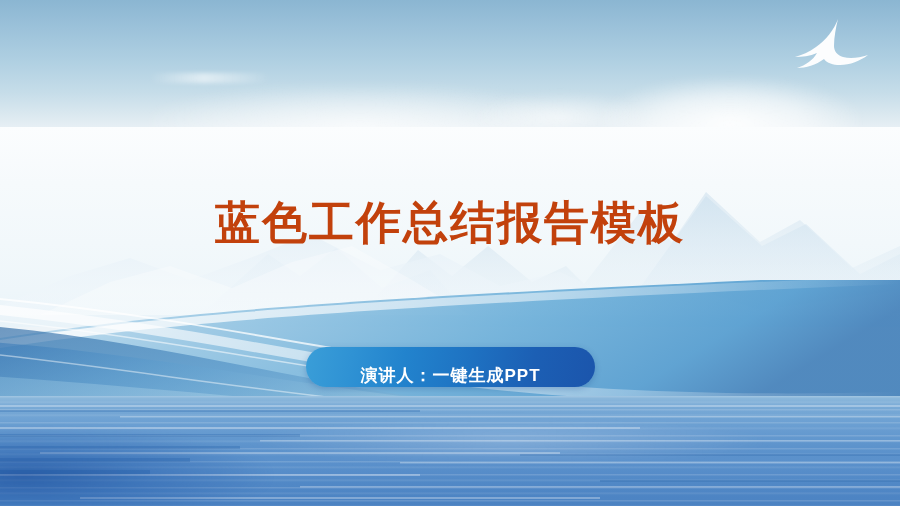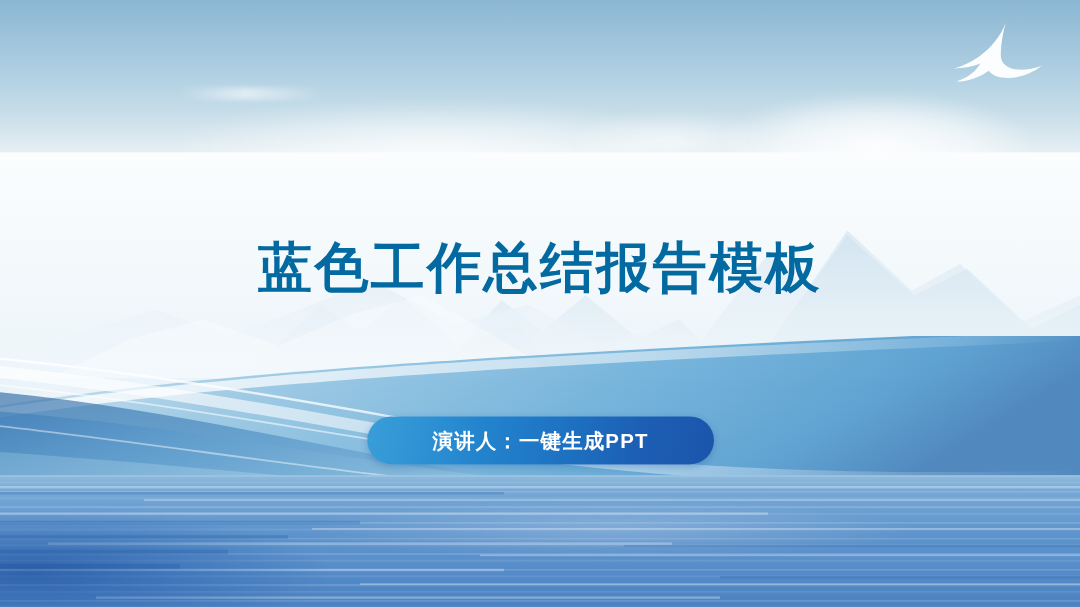--- a/index.html
+++ b/index.html
@@ -164,42 +164,42 @@
   .title {
     position: absolute;
     left: 0;
     top: 196px;
     width: 900px;
     text-align: center;
     font-size: 45px;
     line-height: 54px;
     font-weight: bold;
     letter-spacing: 2px;
-    color: #0369a1;
+    color: #c2410c;
     white-space: nowrap;
   }
 
   
   .presenter-btn {
     position: absolute;
     left: 306px;
     top: 347px;
     width: 289px;
     height: 40px;
     border-radius: 20px;
     background: linear-gradient(100deg,
         #3a9ed8 0%,
         #2f92d4 16%,
         #2283cd 34%,
         #1e72c2 56%,
         #1c5fb4 78%,
         #1b55ac 100%);
     box-shadow: 0 2px 6px rgba(20,70,140,0.28);
     display: flex;
-    align-items: center;
+    align-items: flex-end;
     justify-content: center;
   }
   .presenter-label {
     color: #ffffff;
     font-size: 17px;
     font-weight: bold;
     letter-spacing: 1px;
     white-space: nowrap;
   }
 </style>

